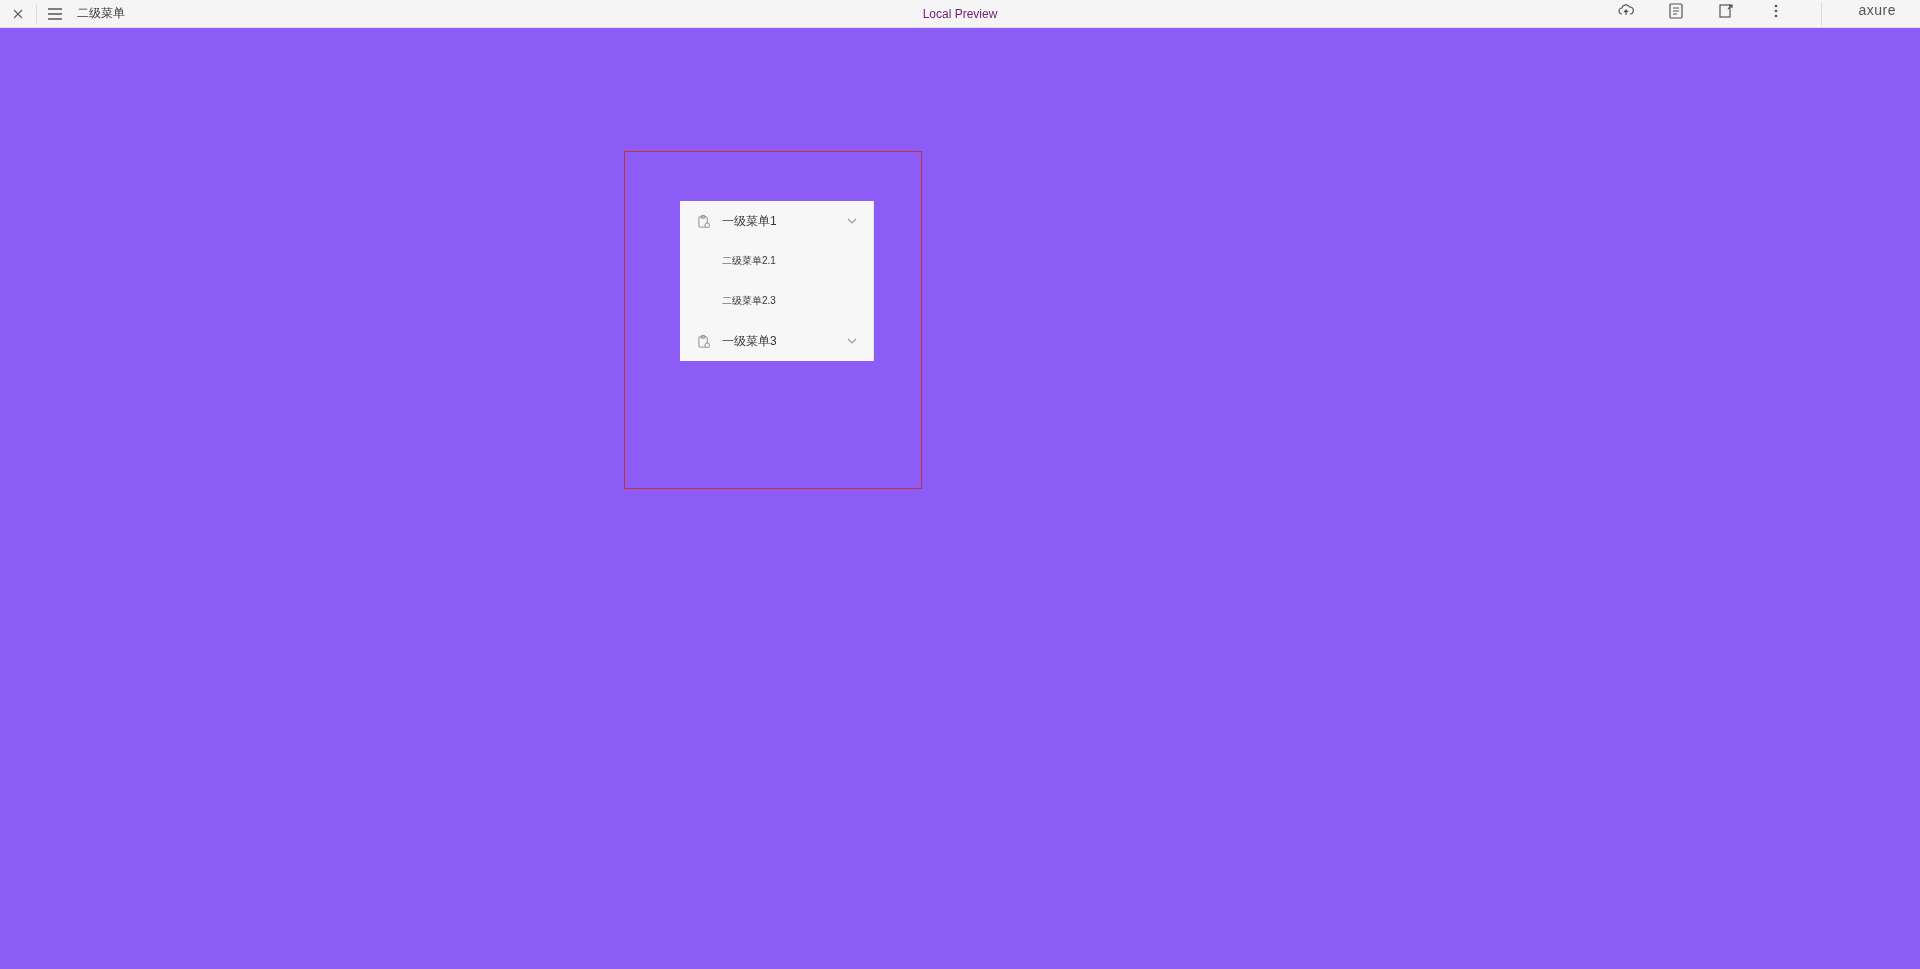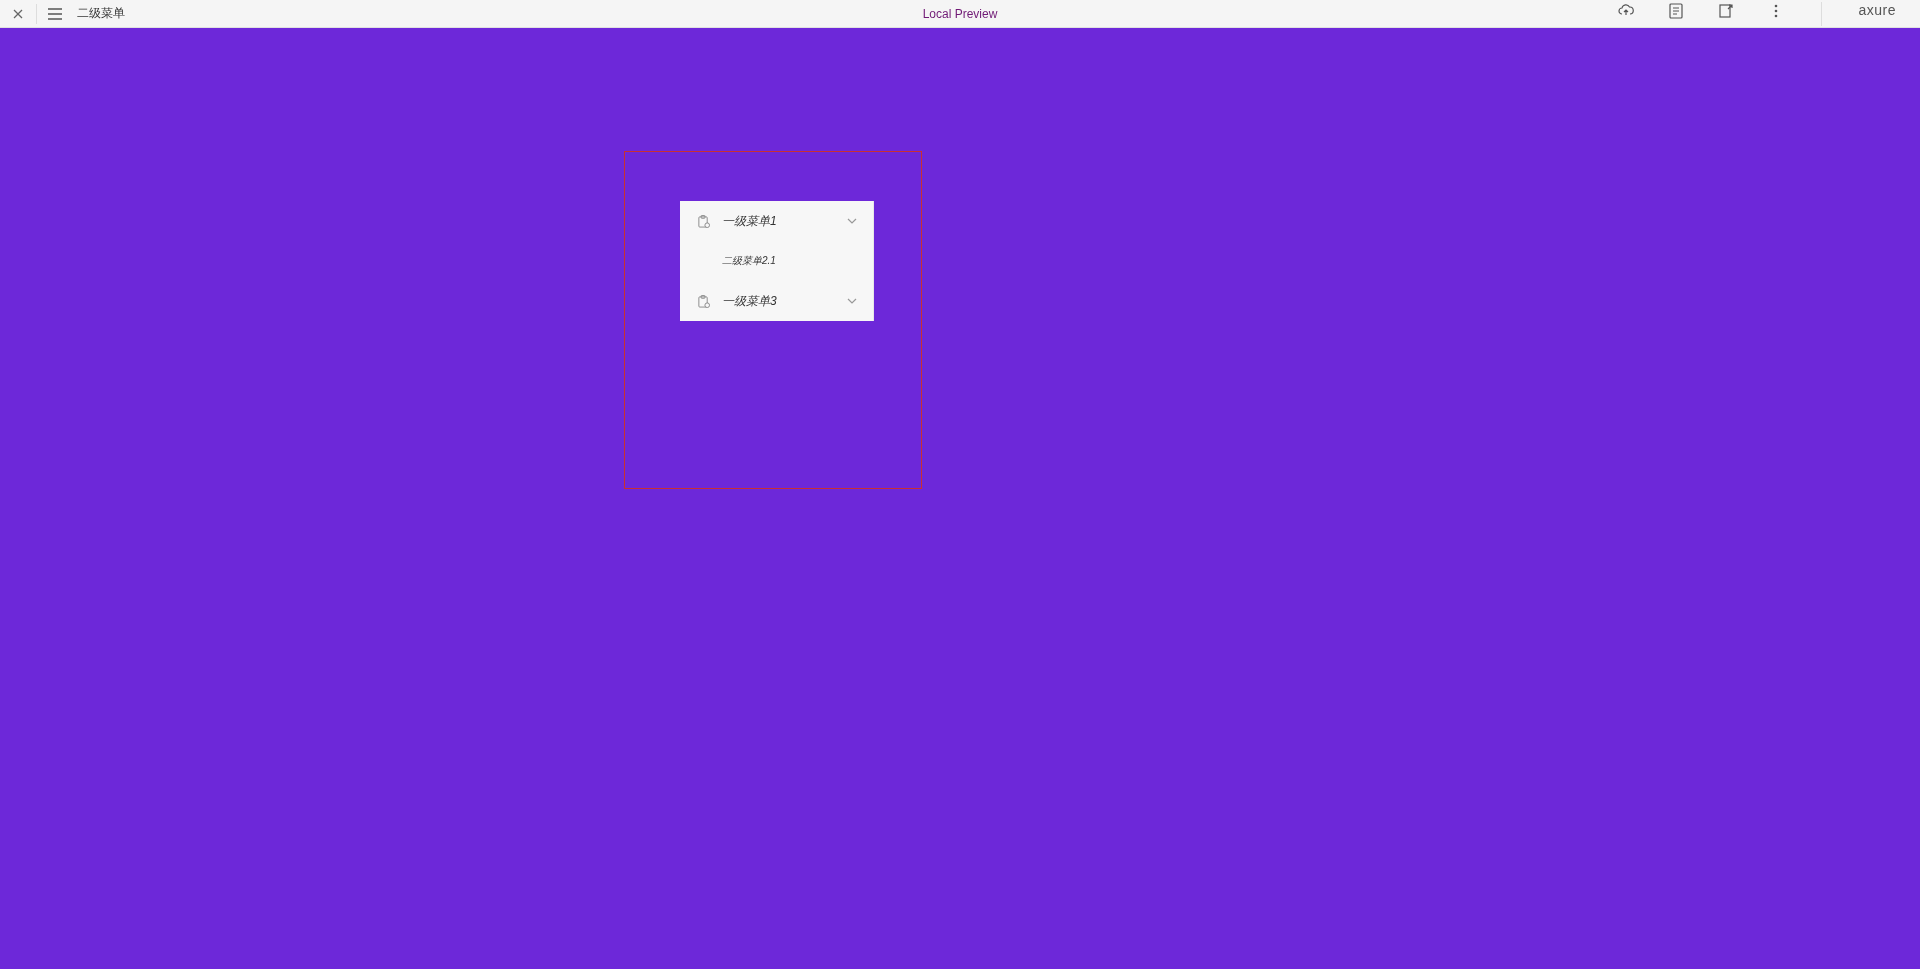--- a/index.html
+++ b/index.html
@@ -103,22 +103,21 @@
       font-size: 14px;
       color: #555;
       letter-spacing: 0.5px;
       font-weight: 400;
     }
     
     .content-area {
       position: relative;
       width: 100%;
       height: calc(100% - 28px);
-      background: #6d28d9;
-      font-style: italic;
+      background: #8b5cf6;
     }
     
     .red-box {
       position: absolute;
       left: 624px;
       top: 123px;
       width: 298px;
       height: 338px;
       border: 1.5px solid #c93030;
     }
@@ -262,20 +261,23 @@
             </svg>
         </span>
       </div>
 
 
       <div class="submenu-item">
         <span>二级菜单2.1</span>
       </div>
 
 
+      <div class="submenu-item">
+        <span>二级菜单2.3</span>
+      </div>
 
       <div class="menu-item">
         <span class="item-icon">
           <svg width="13" height="13" viewBox="0 0 14 14">
             <rect x="2" y="2" width="9" height="11" rx="1" fill="none" stroke="currentColor" stroke-width="1"></rect>
             <rect x="4.5" y="0.5" width="4" height="3" rx="0.5" fill="none" stroke="currentColor" stroke-width="1"></rect>
             <circle cx="11" cy="11" r="2.5" fill="#f7f7f7" stroke="currentColor" stroke-width="1"></circle>
           </svg>
         </span>
         <span>一级菜单3</span>

